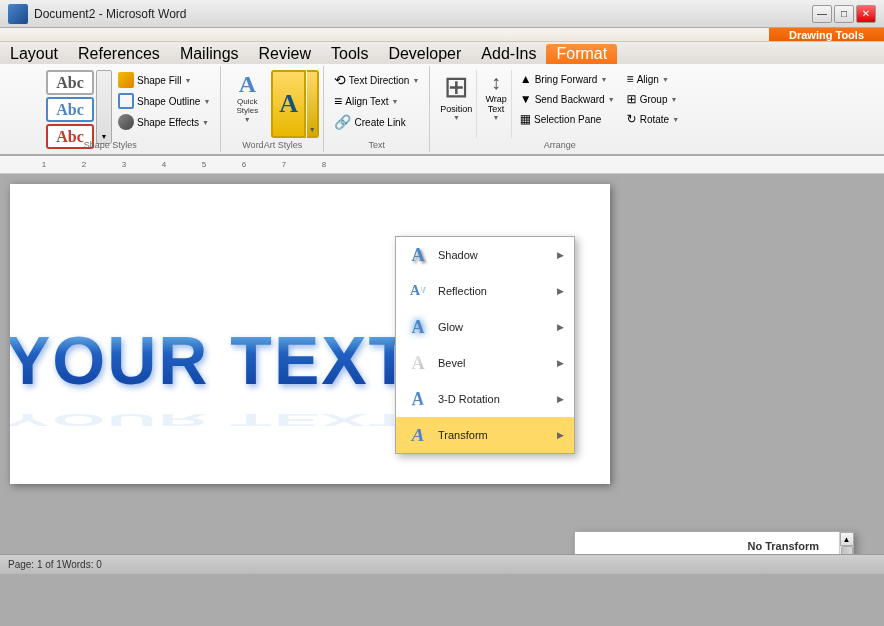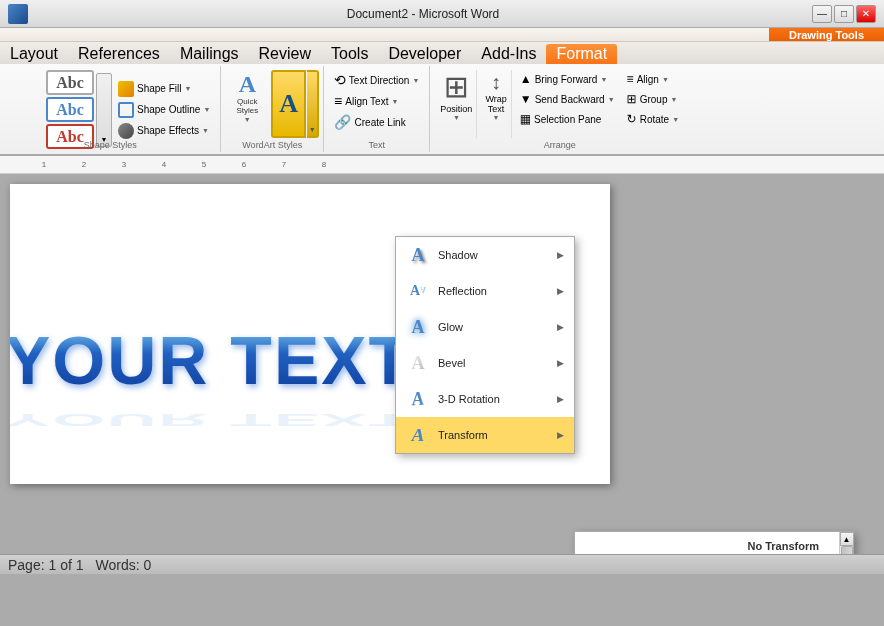--- a/index.html
+++ b/index.html
@@ -9,21 +9,21 @@
     .title-bar {
       background: linear-gradient(to bottom, #f0f0f0, #d8d8d8);
       height: 28px;
       display: flex;
       align-items: center;
       padding: 0 8px;
       border-bottom: 1px solid #aaa;
       font-size: 12px;
       color: #222;
     }
-    .title-bar .title-text { flex: 1; text-align: center; font-size: 12px; }
+    .title-bar .title-text { flex: 1; text-align: left; font-size: 12px; }
     .title-bar .win-controls { display: flex; gap: 2px; }
     .win-btn {
       width: 20px; height: 18px;
       background: linear-gradient(to bottom, #f5f5f5, #ddd);
       border: 1px solid #999;
       border-radius: 2px;
       font-size: 10px;
       display: flex; align-items: center; justify-content: center;
       cursor: pointer;
     }
@@ -186,22 +186,21 @@
 
     .underline { }
 
     
     .status-bar {
       height: 20px;
       background: linear-gradient(to bottom, #d0d0d0, #bbb);
       border-top: 1px solid #999;
       display: flex; align-items: center;
       padding: 0 8px;
-      font-size: 14px; color: #333;
-      gap: 12px;
+      font-size: 10px; color: #333;
     }
 
     
     .dt-header-row {
       background: linear-gradient(to bottom, #f8f4f0, #ede8e0);
       height: 14px;
       display: flex;
       align-items: center;
       border-bottom: 1px solid #d0c8c0;
       position: relative;
@@ -265,21 +264,21 @@
   <div class="format-tab-item">Review</div>
   <div class="format-tab-item">Tools</div>
   <div class="format-tab-item">Developer</div>
   <div class="format-tab-item">Add-Ins</div>
   <div class="format-tab-item orange-tab">Format</div>
 </div>
 
 <div class="ribbon-body">
 
   <div class="shape-styles-group">
-    <div style="display:flex;align-items:center;gap:2px;flex:1;padding-bottom:2px;padding-left:40px;">
+    <div style="display:flex;gap:2px;flex:1;padding-bottom:2px;padding-left:40px;">
       <div style="display:flex;flex-direction:column;gap:2px;">
         <div class="style-swatch swatch-plain">
           <span style="font-size:16px;font-weight:bold;color:#555;font-family:serif;">Abc</span>
         </div>
         <div class="style-swatch swatch-blue">
           <span style="font-size:16px;font-weight:bold;color:#4a86c8;font-family:serif;">Abc</span>
         </div>
         <div class="style-swatch swatch-red">
           <span style="font-size:16px;font-weight:bold;color:#c0392b;font-family:serif;">Abc</span>
         </div>

